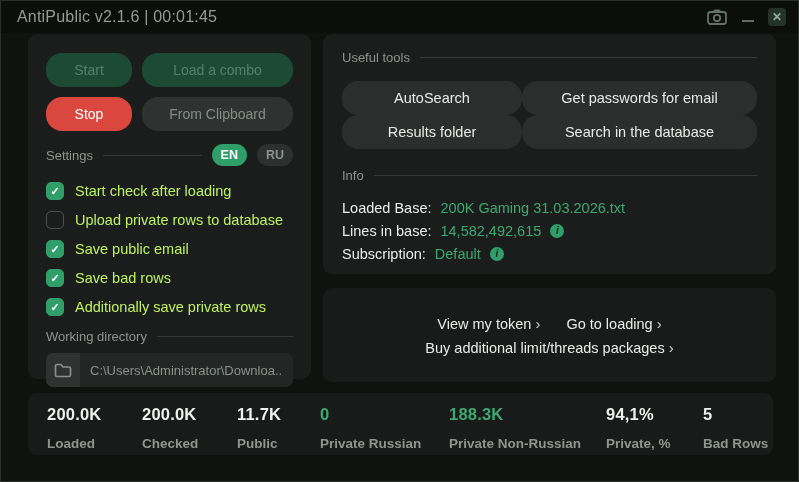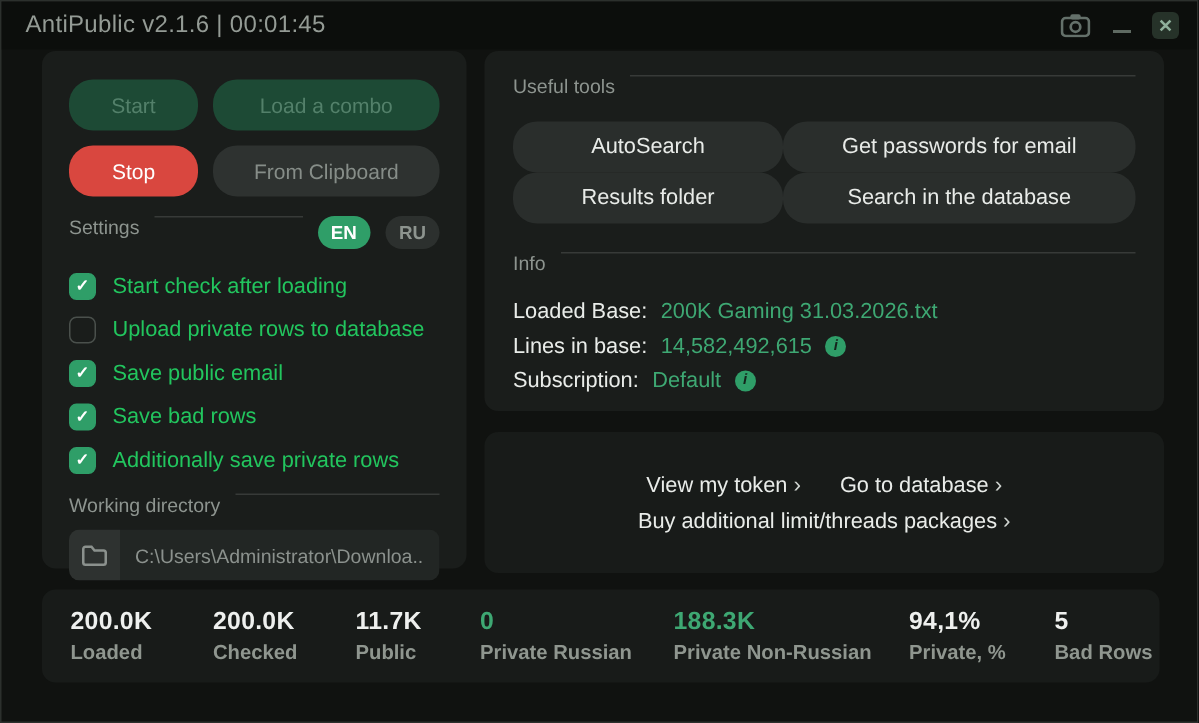--- a/index.html
+++ b/index.html
@@ -37,42 +37,42 @@
   .btn-grid { display:grid; grid-template-columns:86px 1fr; gap:10px; }
   .btn {
     height:34px; border:none; border-radius:16px; font-size:14px;
     font-family:"Liberation Sans", sans-serif; cursor:pointer; padding:0 8px;
   }
   .btn-green { background:#1d4a35; color:#53806a; }
   .btn-red   { background:#d9473f; color:#ffffff; }
   .btn-dark  { background:#2e3230; color:#868d88; }
   .btn-tool  { background:#2a2e2c; color:#e8ebe8; font-size:14.5px; }
   
-  .sec-row { display:flex; gap:10px; }
+  .sec-row { display:flex; align-items:center; gap:10px; }
   .sec-label { color:#8d948f; font-size:13px; white-space:nowrap; }
   .sec-line { flex:1; height:1px; background:rgba(255,255,255,0.13); }
   
   .pill {
     min-width:34px; height:22px; padding:0 9px; border:none; border-radius:11px;
     background:#2c302e; color:#8d948f; font-size:12.5px; font-weight:bold;
     display:flex; align-items:center; justify-content:center; cursor:pointer;
     font-family:"Liberation Sans", sans-serif;
   }
   .pill.active { background:#2f9e68; color:#ffffff; }
   
   .cb-list { margin-top:16px; display:flex; flex-direction:column; gap:11px; }
   .cb-row { display:flex; align-items:center; gap:11px; cursor:pointer; }
   .cb {
     width:18px; height:18px; border-radius:5px; flex:0 0 18px;
     border:1.5px solid #4a504c; display:flex; align-items:center; justify-content:center;
   }
   .cb .check { display:none; color:#fff; font-size:11px; font-weight:bold; line-height:1; }
   .cb.checked { background:#2f9e68; border-color:#2f9e68; }
   .cb.checked .check { display:block; }
-  .cb-label { color:#22c55e; font-size:14.5px; }
+  .cb-label { color:#bef264; font-size:14.5px; }
   
   .wd-row { margin-top:13px; }
   .path-row { margin-top:9px; display:flex; height:34px; border-radius:7px; overflow:hidden; }
   .folder-btn {
     width:34px; background:#2e3230; border:none; cursor:pointer;
     display:flex; align-items:center; justify-content:center; flex:0 0 34px;
   }
   .path-input {
     flex:1; background:#222624; border:none; outline:none; color:#8b918d;
     font-size:13px; padding:0 10px; font-family:"Liberation Sans", sans-serif;
@@ -91,21 +91,21 @@
     display:flex; align-items:center; justify-content:center;
   }
   
   .links-row { display:flex; gap:26px; }
   .link { color:#e9ece9; font-size:14.5px; cursor:pointer; white-space:nowrap; }
   .link .chev { color:#cfd4d0; margin-left:4px; font-size:15px; }
   
   .stat { position:absolute; top:12px; }
   .stat-value { color:#eef0ee; font-size:16.5px; letter-spacing:.2px; }
   .stat-value.green { color:#3ea873; }
-  .stat-label { margin-top:3px; color:#8f968f; font-size:13.5px; }
+  .stat-label { margin-top:12px; color:#8f968f; font-size:13.5px; }
   .stat:nth-child(1){ left:19px; }
   .stat:nth-child(2){ left:114px; }
   .stat:nth-child(3){ left:209px; }
   .stat:nth-child(4){ left:292px; }
   .stat:nth-child(5){ left:421px; }
   .stat:nth-child(6){ left:578px; }
   .stat:nth-child(7){ left:675px; }
 </style>
 </head>
 <body>
@@ -219,21 +219,21 @@
         <span class="info-label">Subscription:</span>
         <span class="info-value">Default</span>
         <span class="info-badge">i</span>
       </div>
     </div>
   </div>
 
   <div class="panel links-panel">
     <div class="links-row">
       <span class="link"><span>View my token</span><span class="chev">›</span></span>
-      <span class="link"><span>Go to database</span><span class="chev">›</span></span>
+      <span class="link"><span>Go to loading</span><span class="chev">›</span></span>
     </div>
     <div class="links-row">
       <span class="link"><span>Buy additional limit/threads packages</span><span class="chev">›</span></span>
     </div>
   </div>
 
   <div class="panel stats-bar">
     <div class="stat">
       <div class="stat-value">200.0K</div>
       <div class="stat-label">Loaded</div>

